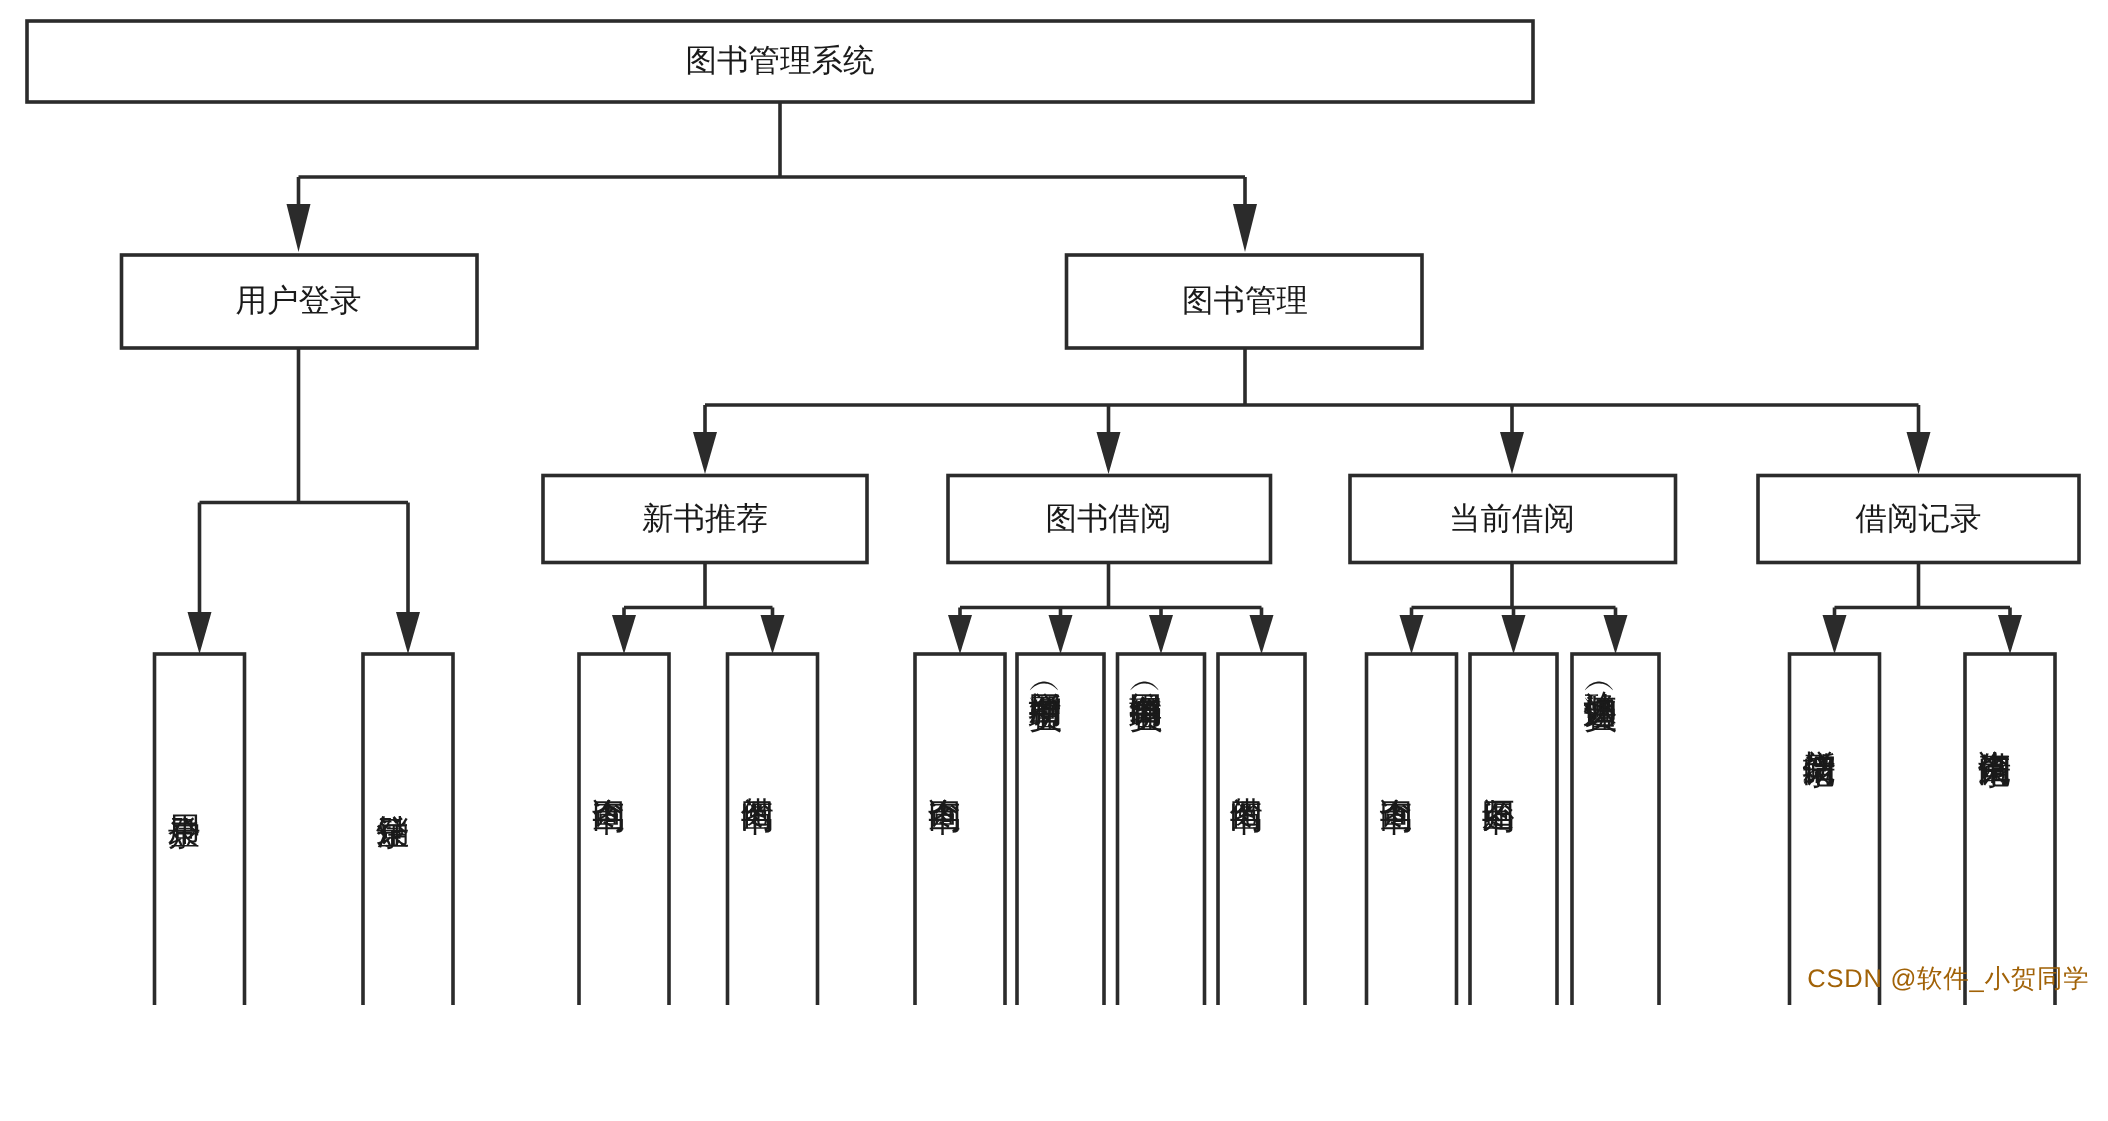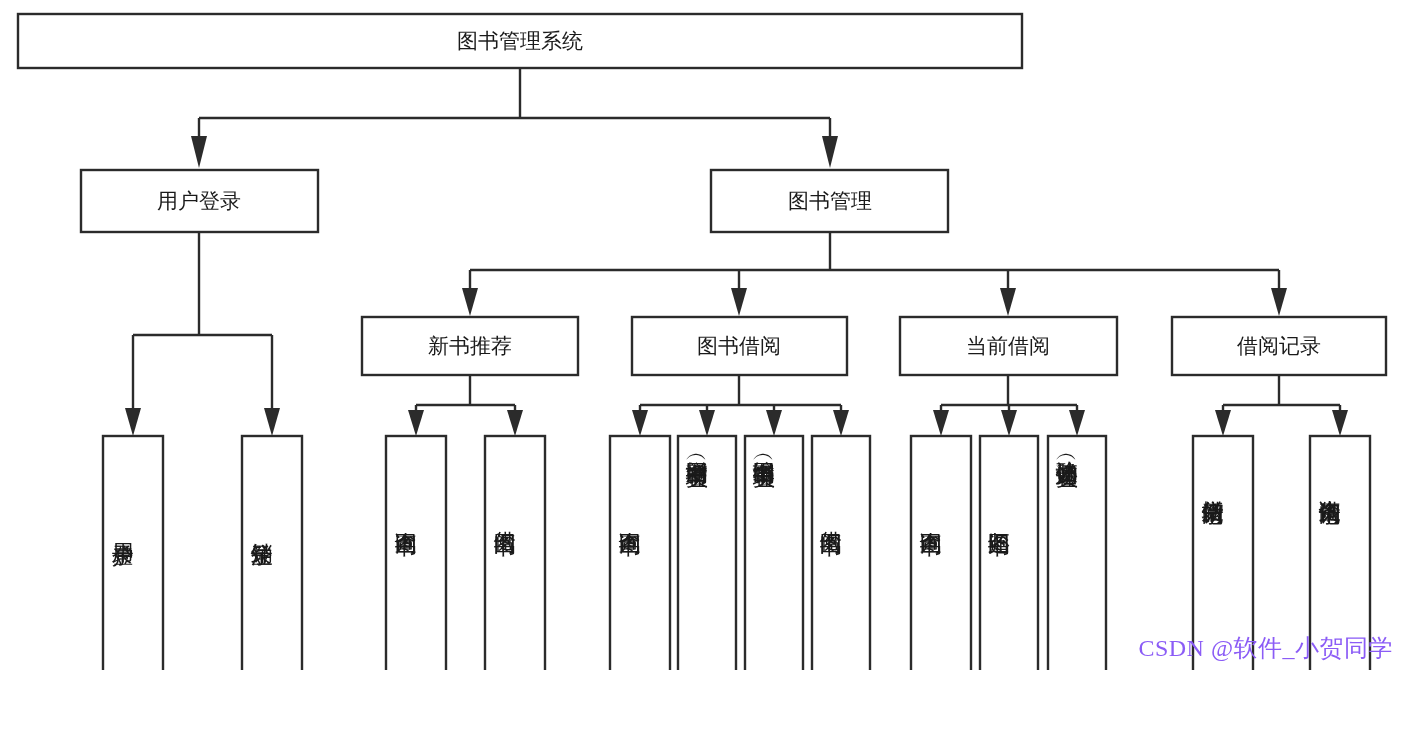--- a/index.html
+++ b/index.html
@@ -63,23 +63,23 @@
     color: #1a1a1a;
     letter-spacing: 1px;
     text-align: start;
     white-space: nowrap;
     pointer-events: none;
   }
   .watermark {
     position: absolute;
     right: 12px;
     bottom: 6px;
-    font-family: Liberation Serif, serif;
-    font-size: 24px;
-    color: #8b5cf6;
+    font-family: Liberation Sans, sans-serif;
+    font-size: 17px;
+    color: #a16207;
     letter-spacing: 0.5px;
     user-select: none;
   }
 </style>
 </head>
 <body>
 
 <div id="diagram-root">
 
   <svg class="diagram-svg" viewBox="0 0 1405 747" xmlns="http://www.w3.org/2000/svg">

